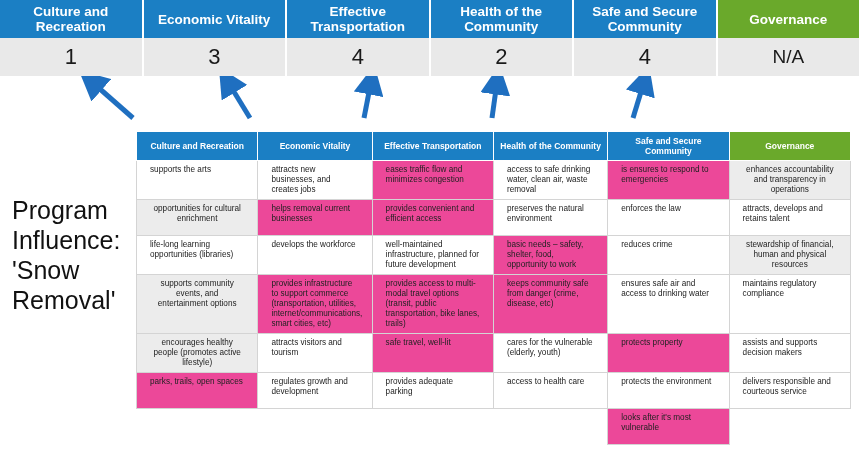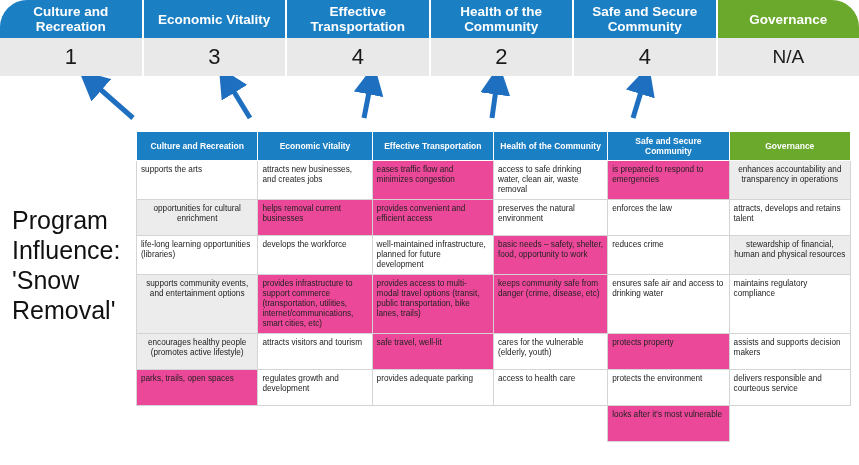--- a/index.html
+++ b/index.html
@@ -7,21 +7,20 @@
     margin: 0; padding: 0;
     width: 859px; height: 465px;
     background: #ffffff;
     font-family: "Liberation Sans", sans-serif;
   }
   .page {
     position: relative;
     width: 859px;
     height: 465px;
     overflow: hidden;
-    border-radius: 27px;
   }
 
   
   .scorecard {
     position: absolute;
     left: 0; top: 0;
     width: 859px;
   }
   .score-head-row, .score-val-row {
     display: flex;
@@ -71,21 +70,20 @@
   
   .caption {
     position: absolute;
     left: 12px;
     top: 195px;
     width: 125px;
     font-size: 25px;
     line-height: 30px;
     color: #111111;
     text-align: left;
-    margin-top: 10px;
   }
 
   
   .matrix {
     position: absolute;
     left: 136px;
     top: 131px;
     width: 715px;
     border-collapse: collapse;
     table-layout: fixed;
@@ -100,21 +98,21 @@
     padding: 4px 3px;
     border: 1px solid #ffffff;
     height: 24px;
     vertical-align: middle;
   }
   .matrix th.gov { background: #6aa92b; }
   .matrix td {
     font-size: 8.2px;
     line-height: 10px;
     color: #222222;
-    padding: 4px 4px;
+    padding: 4px 13px;
     border: 1px solid #d4d4d4;
     vertical-align: top;
     height: 36px;
     background: #ffffff;
     margin-left: 13px;
   }
   .matrix td.alt { background: #ececec; text-align: center; }
   .matrix td.hl { background: #ec4899; }
   .matrix td.empty { border: none; background: #ffffff; }
 </style>
@@ -167,21 +165,21 @@
         <th style="width:17%">Safe and Secure Community</th>
         <th style="width:17%" class="gov">Governance</th>
       </tr>
     </thead>
     <tbody>
       <tr>
         <td>supports the arts</td>
         <td>attracts new businesses, and creates jobs</td>
         <td class="hl">eases traffic flow and minimizes congestion</td>
         <td>access to safe drinking water, clean air, waste removal</td>
-        <td class="hl">is prepared to respond to emergencies</td>
+        <td class="hl">is ensures to respond to emergencies</td>
         <td class="alt">enhances accountability and transparency in operations</td>
       </tr>
       <tr>
         <td class="alt">opportunities for cultural enrichment</td>
         <td class="hl">helps removal current businesses</td>
         <td class="hl">provides convenient and efficient access</td>
         <td>preserves the natural environment</td>
         <td>enforces the law</td>
         <td>attracts, develops and retains talent</td>
       </tr>

